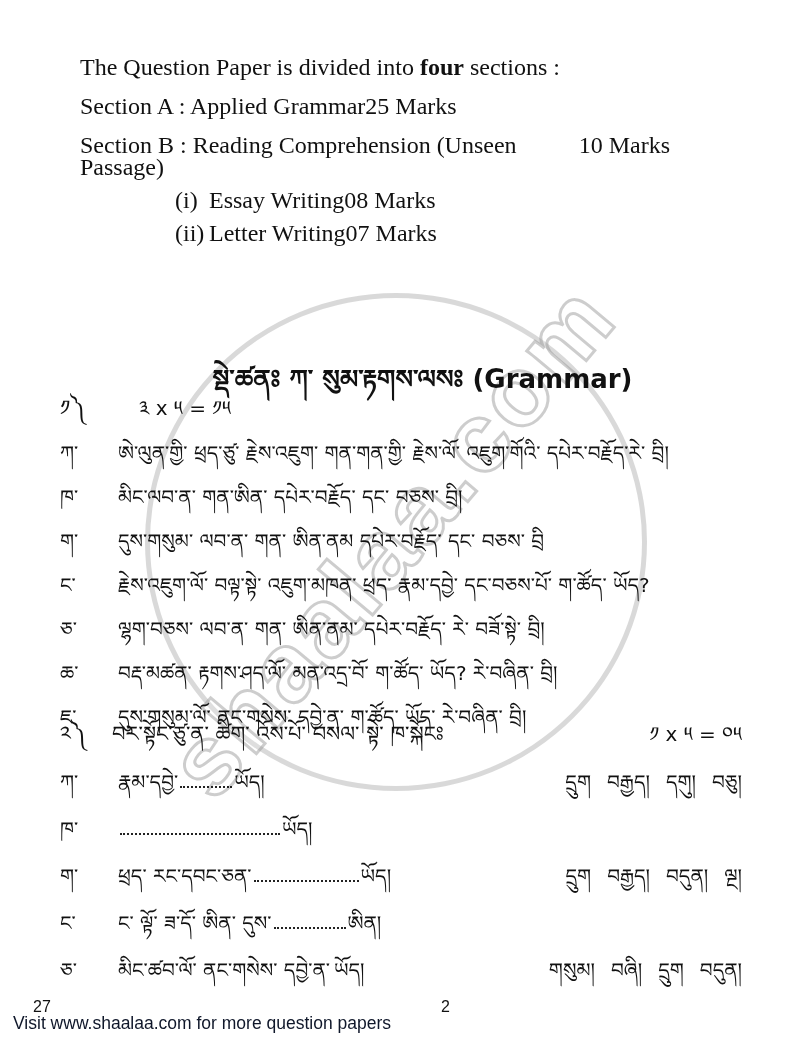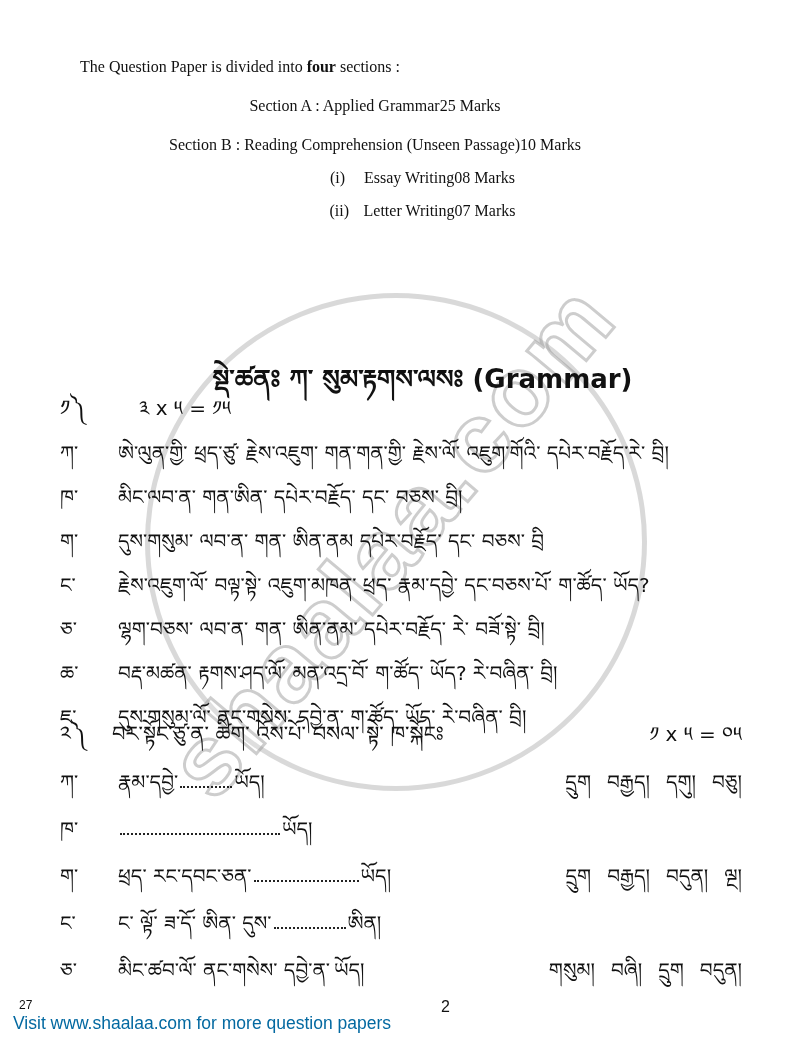--- a/index.html
+++ b/index.html
@@ -20,24 +20,24 @@
     transform:translate(-50%,-50%) rotate(-50deg);
     font-family:"Liberation Sans",sans-serif;font-weight:bold;font-size:98px;
     letter-spacing:4px;color:rgba(255,255,255,.15);
     -webkit-text-stroke:3px rgba(150,150,150,.48);
     white-space:nowrap;
   }
 
   .content{position:relative;z-index:1;}
 
   
-  .intro{position:absolute;left:80px;right:130px;top:56px;font-size:16px;line-height:22px;}
+  .intro{position:absolute;left:80px;right:130px;top:56px;font-size:24px;line-height:22px;}
   .intro-line{margin:0 0 2px 0;}
   .bold{font-weight:bold;}
-  .sec-row{display:flex;justify-content:center;margin-top:17px;}
+  .sec-row{display:flex;justify-content:flex-start;margin-top:17px;}
   .sec-row.sub{margin-top:11px;}
   .sec-row .lbl{display:flex;}
   .sec-row.sub .num{margin-left:95px;width:34px;}
   .marks{white-space:nowrap;}
 
   
   .tib{font-family:"DejaVu Sans","Liberation Sans",sans-serif;}
   .heading{
     position:absolute;left:0;right:0;top:350px;text-align:center;
     font-size:26px;font-weight:bold;margin-left:45px;
@@ -59,23 +59,23 @@
   .leader{border-bottom:2px dotted #222;height:0;margin:0 2px 9px 2px;flex:0 0 auto;}
   .fill-row:nth-of-type(1) .leader{width:215px;}
   .fill-row:nth-of-type(2) .leader{width:52px;}
   .fill-row:nth-of-type(3) .leader{width:160px;}
   .fill-row:nth-of-type(4) .leader{width:105px;}
   .fill-row:nth-of-type(5) .leader{width:72px;}
   .spacer{flex:1 1 auto;}
   .options{display:flex;gap:16px;white-space:nowrap;align-self:flex-start;}
 
   
-  .footer-left{position:absolute;left:19px;top:998px;font-family:"Liberation Sans",sans-serif;font-size:12px;}
+  .footer-left{position:absolute;left:33px;top:998px;font-family:"Liberation Sans",sans-serif;font-size:16px;}
   .footer-page{position:absolute;left:441px;top:998px;font-family:"Liberation Sans",sans-serif;font-size:16px;}
-  .footer-note{position:absolute;left:13px;top:1013px;font-family:"Liberation Sans",sans-serif;font-size:17.5px;color:#0369a1;}
+  .footer-note{position:absolute;left:13px;top:1013px;font-family:"Liberation Sans",sans-serif;font-size:17.5px;color:#0f172a;}
 </style>
 </head>
 <body>
 
 <div class="page">
 
   <div class="watermark-circle"></div>
   <div class="watermark-text">shaalaa.com</div>
 
   <div class="content">

